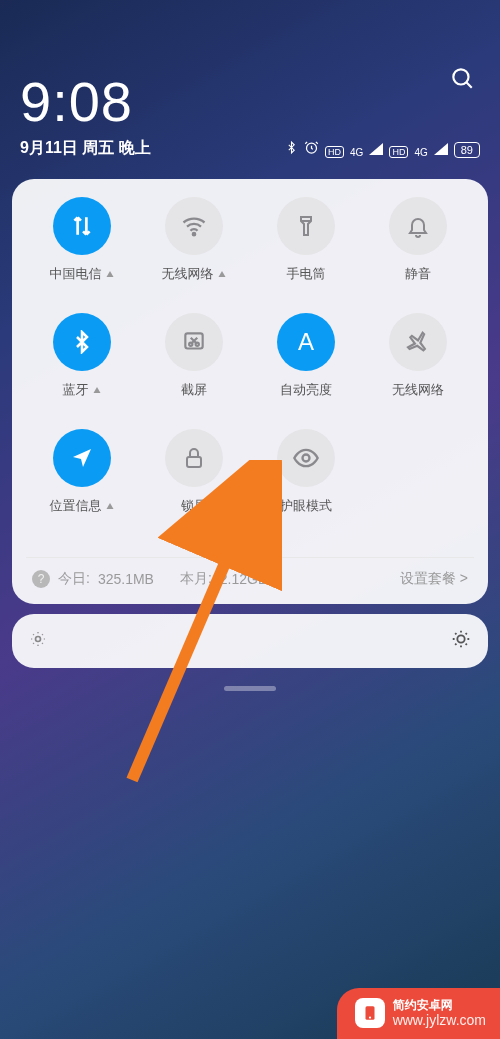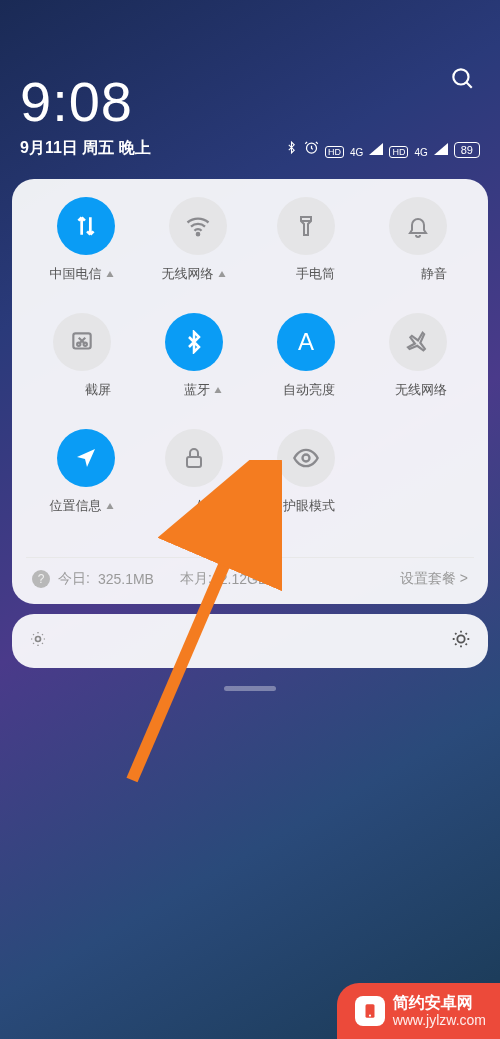--- a/index.html
+++ b/index.html
@@ -57,21 +57,21 @@
   }
   .tile-grid {
     display: grid;
     grid-template-columns: repeat(4, 1fr);
     gap: 30px 0;
     justify-items: center;
   }
   .tile {
     display: flex;
     flex-direction: column;
-    align-items: flex-end;
+    align-items: center;
     gap: 10px;
     cursor: pointer;
   }
   .tile-circle {
     width: 58px;
     height: 58px;
     border-radius: 50%;
     background: #e5e5e7;
     display: flex;
     align-items: center;
@@ -147,21 +147,21 @@
     background: #ec4a3a;
     border-top-left-radius: 22px;
     padding: 10px 14px 10px 18px;
     display:flex; align-items:center; gap:8px;
   }
   .wm-icon {
     width:30px;height:30px;border-radius:8px;background:#fff;
     display:flex;align-items:center;justify-content:center;color:#ec4a3a;font-size:18px;font-weight:bold;
   }
   .wm-text { display:flex; flex-direction:column; line-height:1.2; }
-  .wm-cn { font-size:16px; font-weight:bold; color:#fff; }
+  .wm-cn { font-size:12px; font-weight:bold; color:#fff; }
   .wm-en { font-size:14px; color:#fff; opacity:0.9; }
 </style>
 </head>
 <body>
 
 <div class="status-bar">
   <div class="time">9:08</div>
   <div class="status-row">
     <div class="date">9月11日 周五 晚上</div>
     <div class="indicators">
@@ -246,42 +246,42 @@
         <svg width="24" height="24" viewBox="0 0 24 24" fill="none" stroke="currentColor" stroke-width="2">
             <path d="M18 16v-5a6 6 0 10-12 0v5l-2 3h16l-2-3zM10 21a2 2 0 004 0"></path>
           </svg>
       </div>
       <div class="tile-label">
           <span>静音</span>
         </div>
     </div>
 
     <div class="tile">
+      <div class="tile-circle active">
+        <svg width="24" height="24" viewBox="0 0 24 24" fill="none" stroke="currentColor" stroke-width="2.5">
+            <path d="M7 7l10 10-5 5V2l5 5L7 17"></path>
+          </svg>
+      </div>
+      <div class="tile-label">
+          <span>蓝牙</span>
+          <span class="sig-tri"></span>
+        </div>
+    </div>
+
+    <div class="tile">
       <div class="tile-circle">
         <svg width="26" height="26" viewBox="0 0 24 24" fill="none" stroke="currentColor" stroke-width="2">
             <rect x="4" y="4" width="16" height="14" rx="2"></rect>
             <circle cx="9" cy="14" r="1.5"></circle>
             <circle cx="15" cy="14" r="1.5"></circle>
             <path d="M10 13l5-5M14 13L9 8"></path>
           </svg>
       </div>
       <div class="tile-label">
           <span>截屏</span>
-        </div>
-    </div>
-
-    <div class="tile">
-      <div class="tile-circle active">
-        <svg width="24" height="24" viewBox="0 0 24 24" fill="none" stroke="currentColor" stroke-width="2.5">
-            <path d="M7 7l10 10-5 5V2l5 5L7 17"></path>
-          </svg>
-      </div>
-      <div class="tile-label">
-          <span>蓝牙</span>
-          <span class="sig-tri"></span>
         </div>
     </div>
 
     <div class="tile">
       <div class="tile-circle active" style="font-size:24px;font-weight:400;">A</div>
       <div class="tile-label">
           <span>自动亮度</span>
         </div>
     </div>
 

